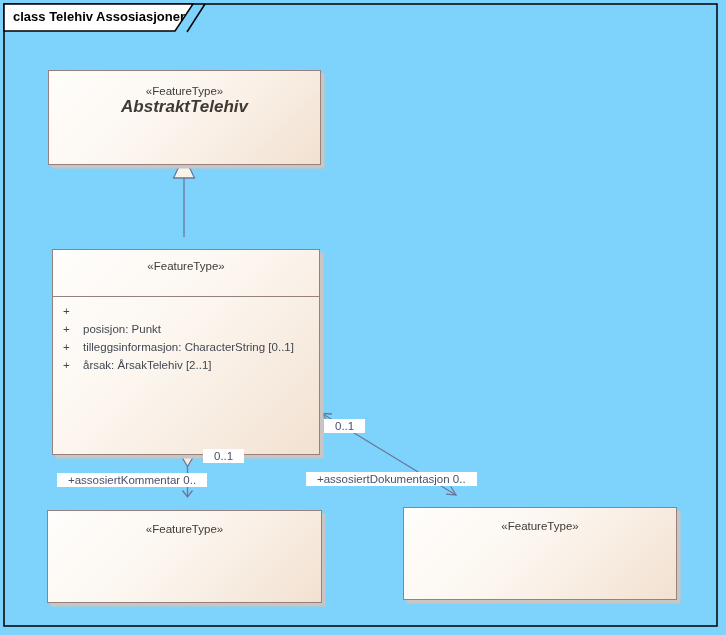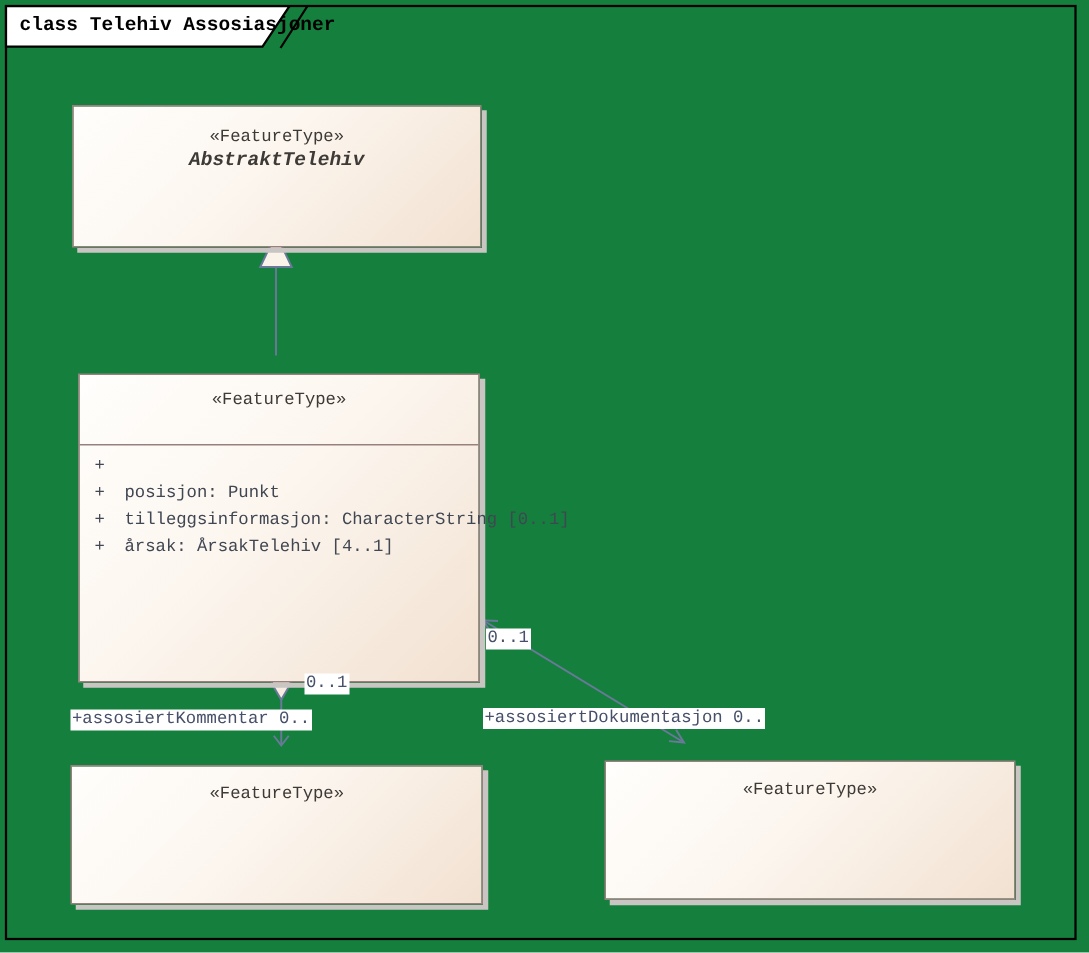--- a/index.html
+++ b/index.html
@@ -1,44 +1,44 @@
 <!DOCTYPE html>
 <html style="--frame-border: #000000; --box-border: #97817e; --box-fill-start: #fffefc; --box-fill-end: #f2e1d1; --shadow: #c9c5c2; --connector: #6a7899; --connector-fill: #faf3ea; --name-text: #3e3a36; --attr-text: #414752; --label-text: #47506a;"><head>
 <meta charset="utf-8">
 <style>
   html,body{margin:0;padding:0;background:#ffffff;}
   #canvas{
-    position:relative;width:726px;height:635px;background:#15803d;overflow:hidden;
-    font-family:Liberation Mono, monospace;
+    position:relative;width:726px;height:635px;background:#7dd3fc;overflow:hidden;
+    font-family:Liberation Sans, sans-serif;
   }
   #overlay{position:absolute;left:0;top:0;width:726px;height:635px;}
   .frame-title{
     position:absolute;left:13px;top:9px;font-size:13px;font-weight:bold;color:#000;
     white-space:nowrap;
   }
   .uml-box{
     position:absolute;
     background:linear-gradient(135deg,var(--box-fill-start) 0%,#fcf6ef 45%,var(--box-fill-end) 100%);
     border:1.2px solid var(--box-border);
     box-shadow:3.5px 3.5px 0 0 var(--shadow);
     box-sizing:border-box;
     margin-top:12px;
   }
   .box-head{text-align:center;}
   .stereo{font-size:11.5px;color:var(--name-text);line-height:15px;}
-  .cname{font-size:13px;font-weight:bold;color:var(--name-text);line-height:16px;}
+  .cname{font-size:17px;font-weight:bold;color:var(--name-text);line-height:16px;}
   .cname.abstract{font-style:italic;}
   .telehiv-head{height:47px;border-bottom:1.2px solid var(--box-border);padding-top:9px;box-sizing:border-box;}
   .attrs{padding-top:5px;}
   .attr-row{display:flex;height:18px;line-height:18px;font-size:11.5px;color:var(--attr-text);white-space:nowrap;}
   .attr-row .vis{margin-left:10px;width:20px;flex:0 0 auto;}
   .attr-row .atext{flex:0 0 auto;}
   .conn-label{
     position:absolute;font-size:11.5px;color:var(--label-text);background:#ffffff;
-    white-space:nowrap;padding:0 1px;line-height:14px;
+    white-space:nowrap;padding:0 11px;line-height:14px;
   }
   .pad-top-13{padding-top:13px;}
   .pad-top-11{padding-top:11px;}
 </style>
 </head>
 <body>
 
 <div id="canvas">
 
   <svg id="overlay" viewBox="0 0 726 635" xmlns="http://www.w3.org/2000/svg">
@@ -86,38 +86,38 @@
       <div class="attr-row">
         <span class="vis">+</span>
         <span class="atext">posisjon: Punkt</span>
       </div>
       <div class="attr-row">
         <span class="vis">+</span>
         <span class="atext">tilleggsinformasjon: CharacterString [0..1]</span>
       </div>
       <div class="attr-row">
         <span class="vis">+</span>
-        <span class="atext">årsak: ÅrsakTelehiv [4..1]</span>
+        <span class="atext">årsak: ÅrsakTelehiv [2..1]</span>
       </div>
     </div>
   </div>
 
   <div class="uml-box" style="left:47px;top:498px;width:275px;height:93px;">
     <div class="box-head pad-top-11">
       <div class="stereo">«FeatureType»</div>
     </div>
   </div>
 
   <div class="uml-box" style="left:403px;top:495px;width:274px;height:93px;">
     <div class="box-head pad-top-11">
       <div class="stereo">«FeatureType»</div>
     </div>
   </div>
 
   <div class="conn-label" style="left:203px;top:449px;">0..1</div>
 
-  <div class="conn-label" style="left:47px;top:473px;">+assosiertKommentar 0..</div>
+  <div class="conn-label" style="left:57px;top:473px;">+assosiertKommentar 0..</div>
 
   <div class="conn-label" style="left:324px;top:419px;">0..1</div>
 
-  <div class="conn-label" style="left:306px;top:472px;margin-left:16px;">+assosiertDokumentasjon 0..</div>
+  <div class="conn-label" style="left:306px;top:472px;">+assosiertDokumentasjon 0..</div>
 
 </div>
 
 </body></html>

